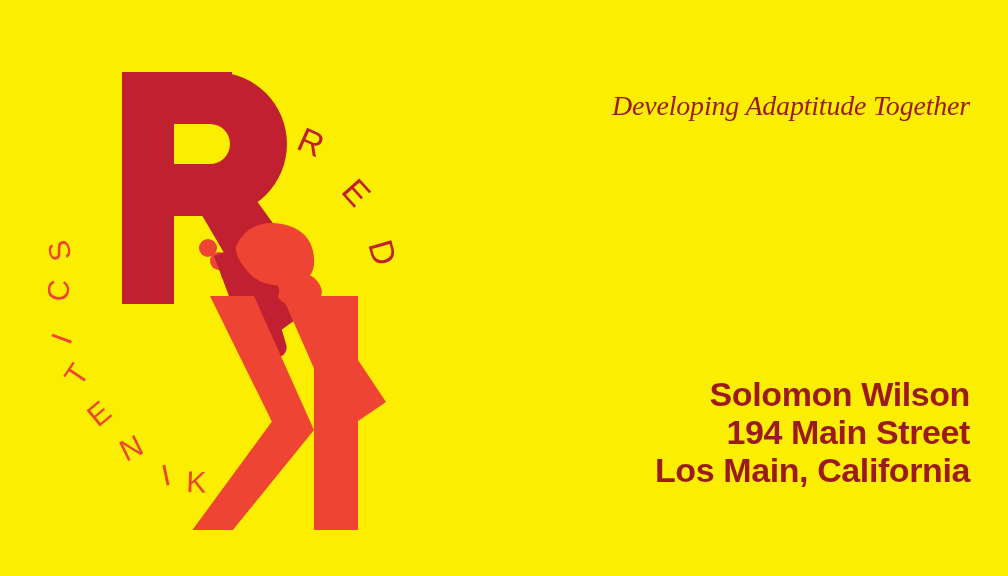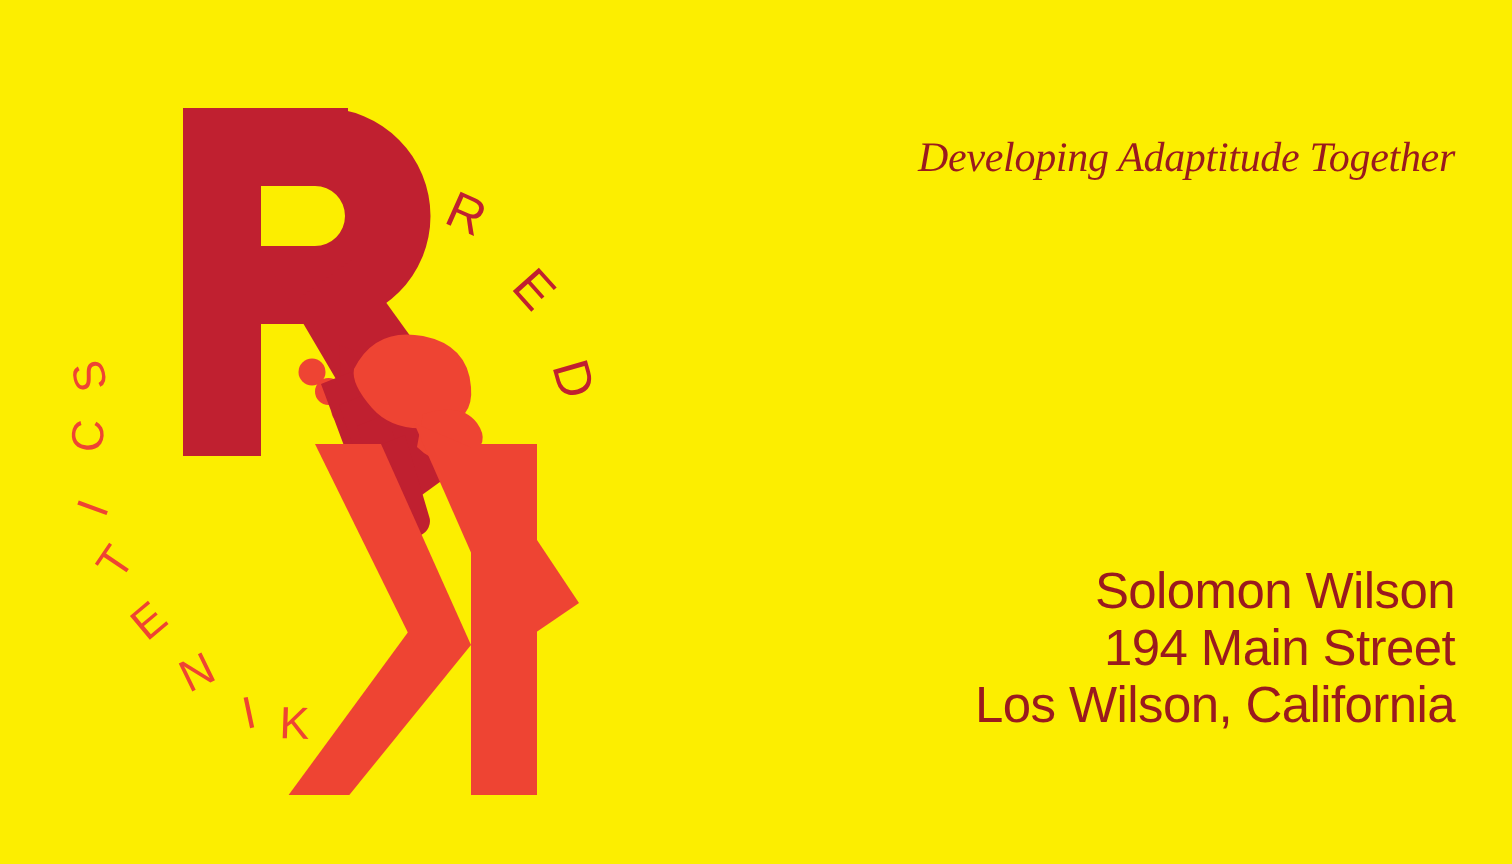--- a/index.html
+++ b/index.html
@@ -53,21 +53,21 @@
   }
 
   
   #contact {
     position: absolute;
     right: 38px;
     top: 375px;
     width: 560px;
     text-align: right;
     font-family: "Liberation Sans", sans-serif;
-    font-weight: 400;
+    font-weight: 700;
     font-size: 34px;
     line-height: 38px;
     letter-spacing: -0.4px;
     color: #9A1A1E;
   }
   #contact .line {
     display: block;
     white-space: nowrap;
   }
 </style>
@@ -145,16 +145,16 @@
       </g>
 
     </svg>
   </div>
 
   <div id="tagline">Developing Adaptitude Together</div>
 
   <div id="contact">
     <span class="line">Solomon Wilson</span>
     <span class="line">194 Main Street</span>
-    <span class="line">Los Wilson, California</span>
+    <span class="line">Los Main, California</span>
   </div>
 
 </div>
 
 </body></html>

